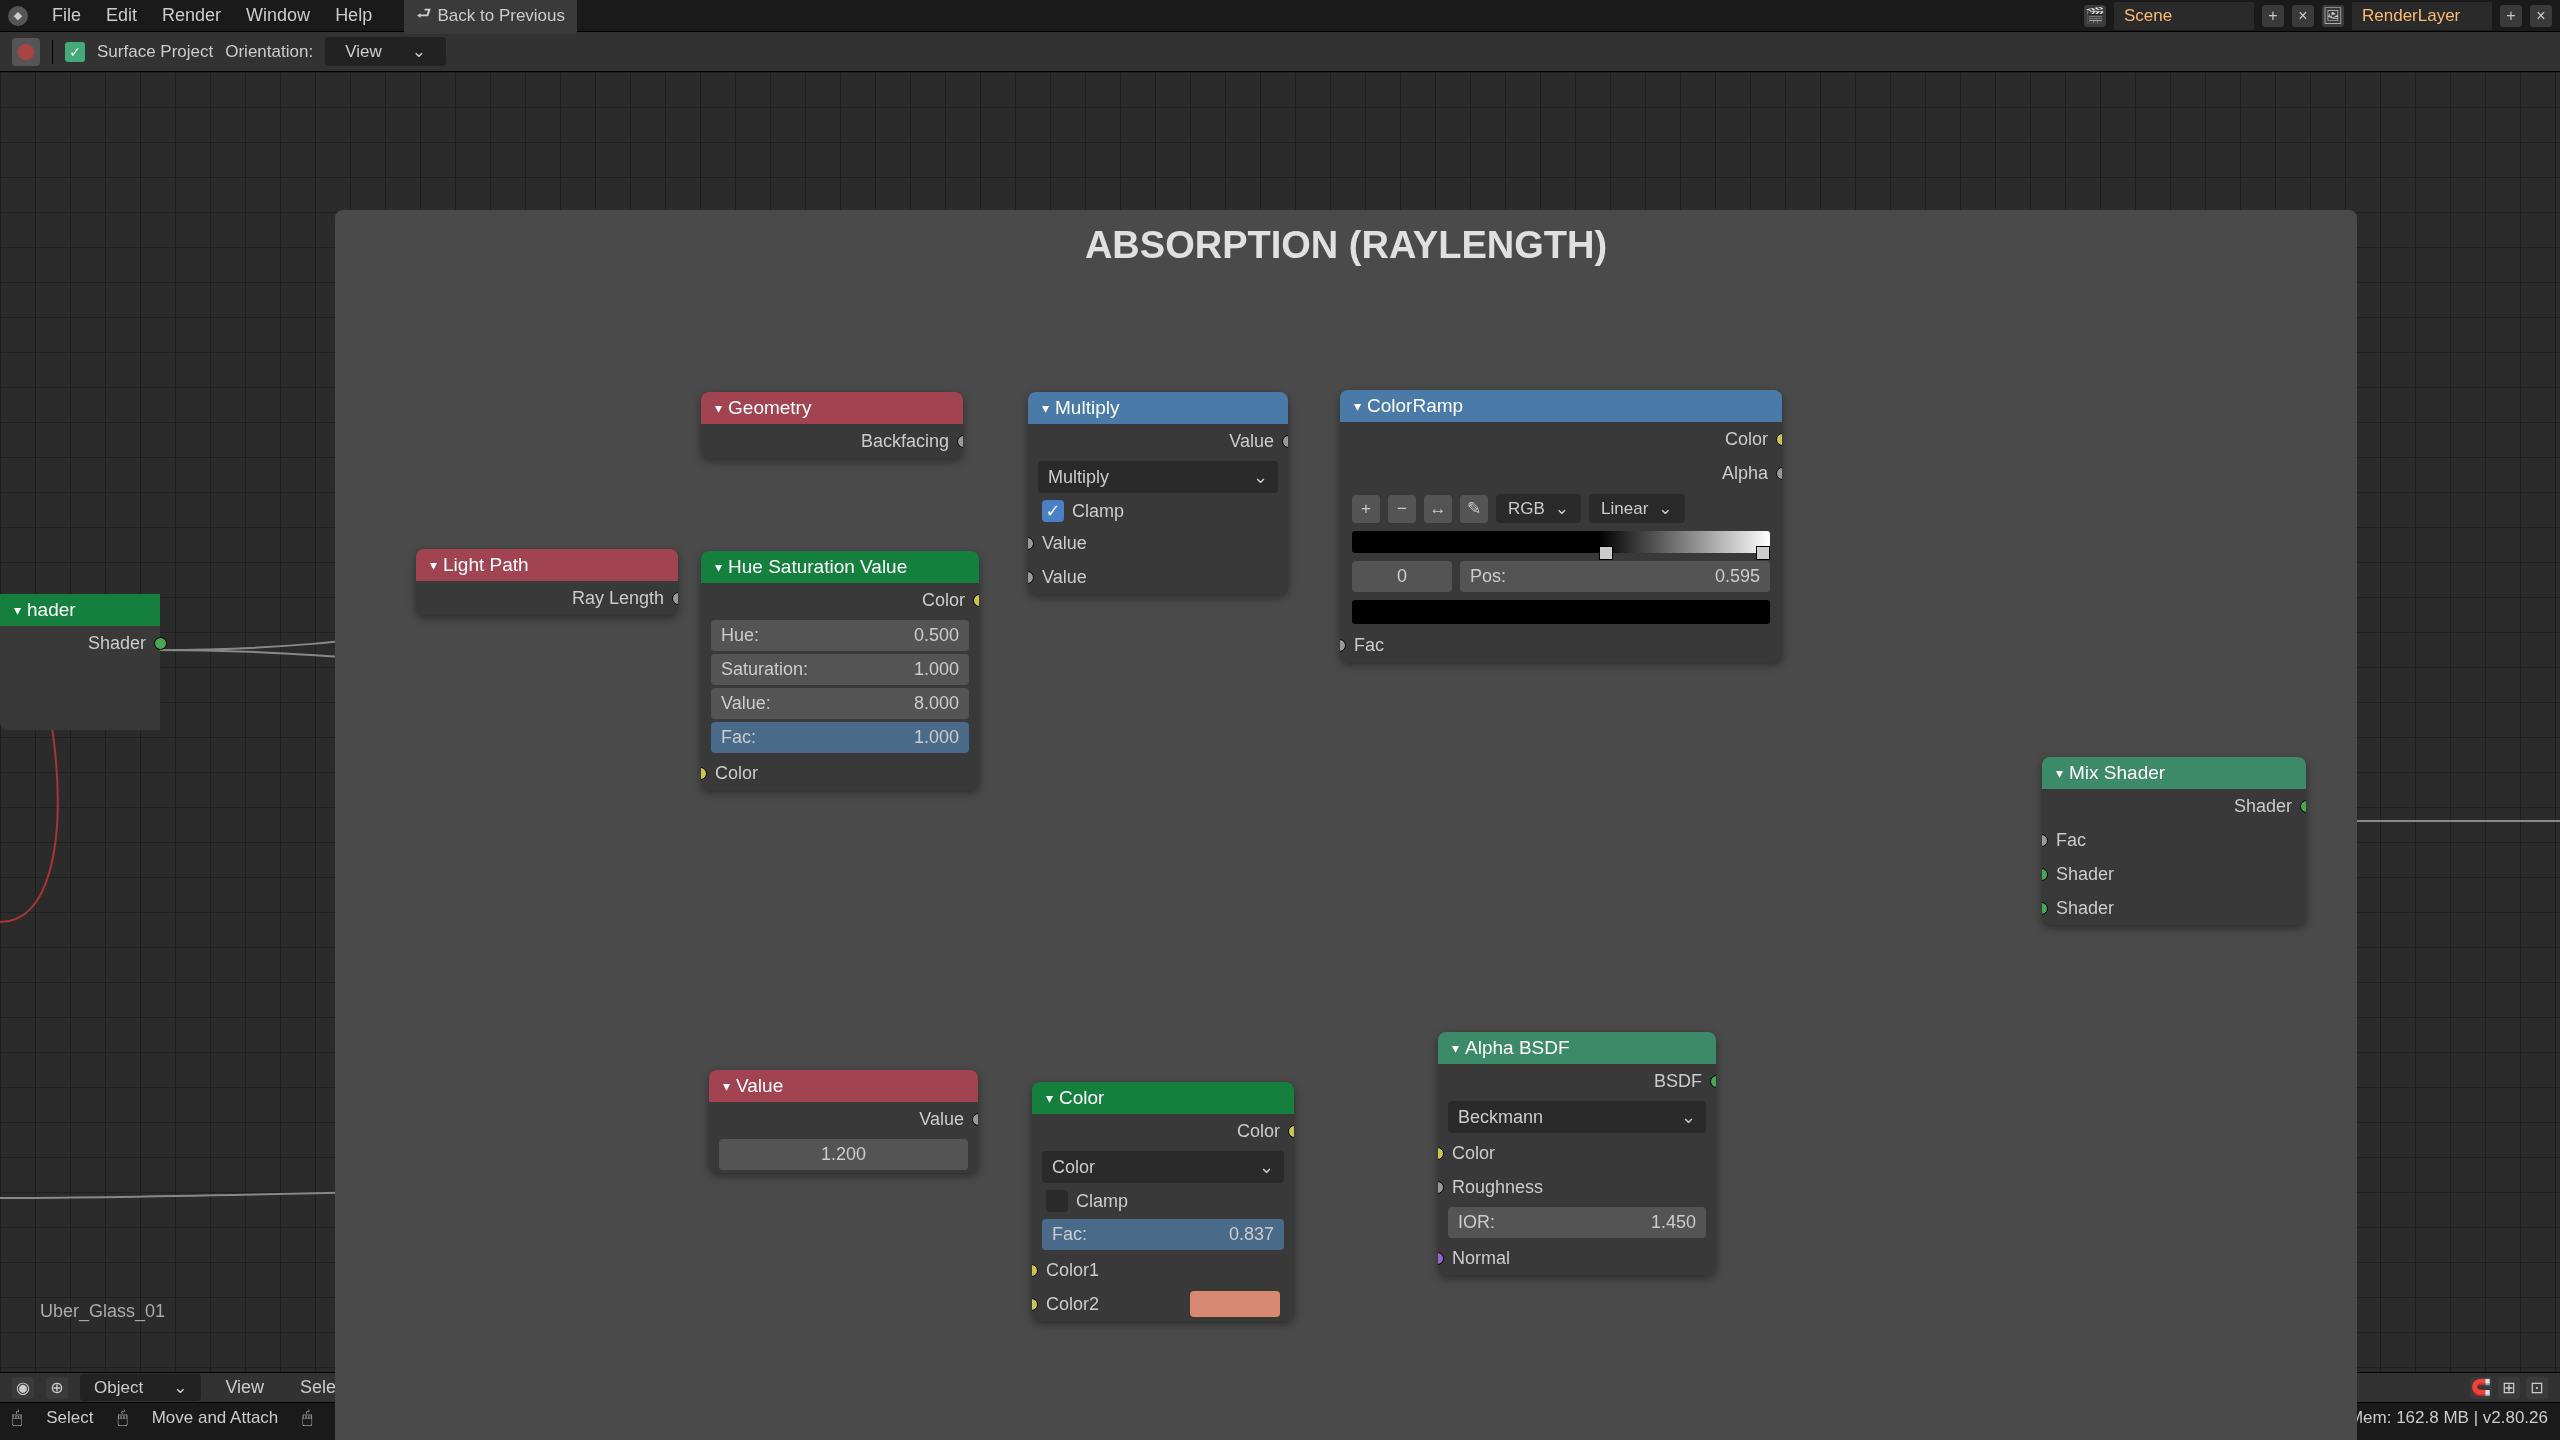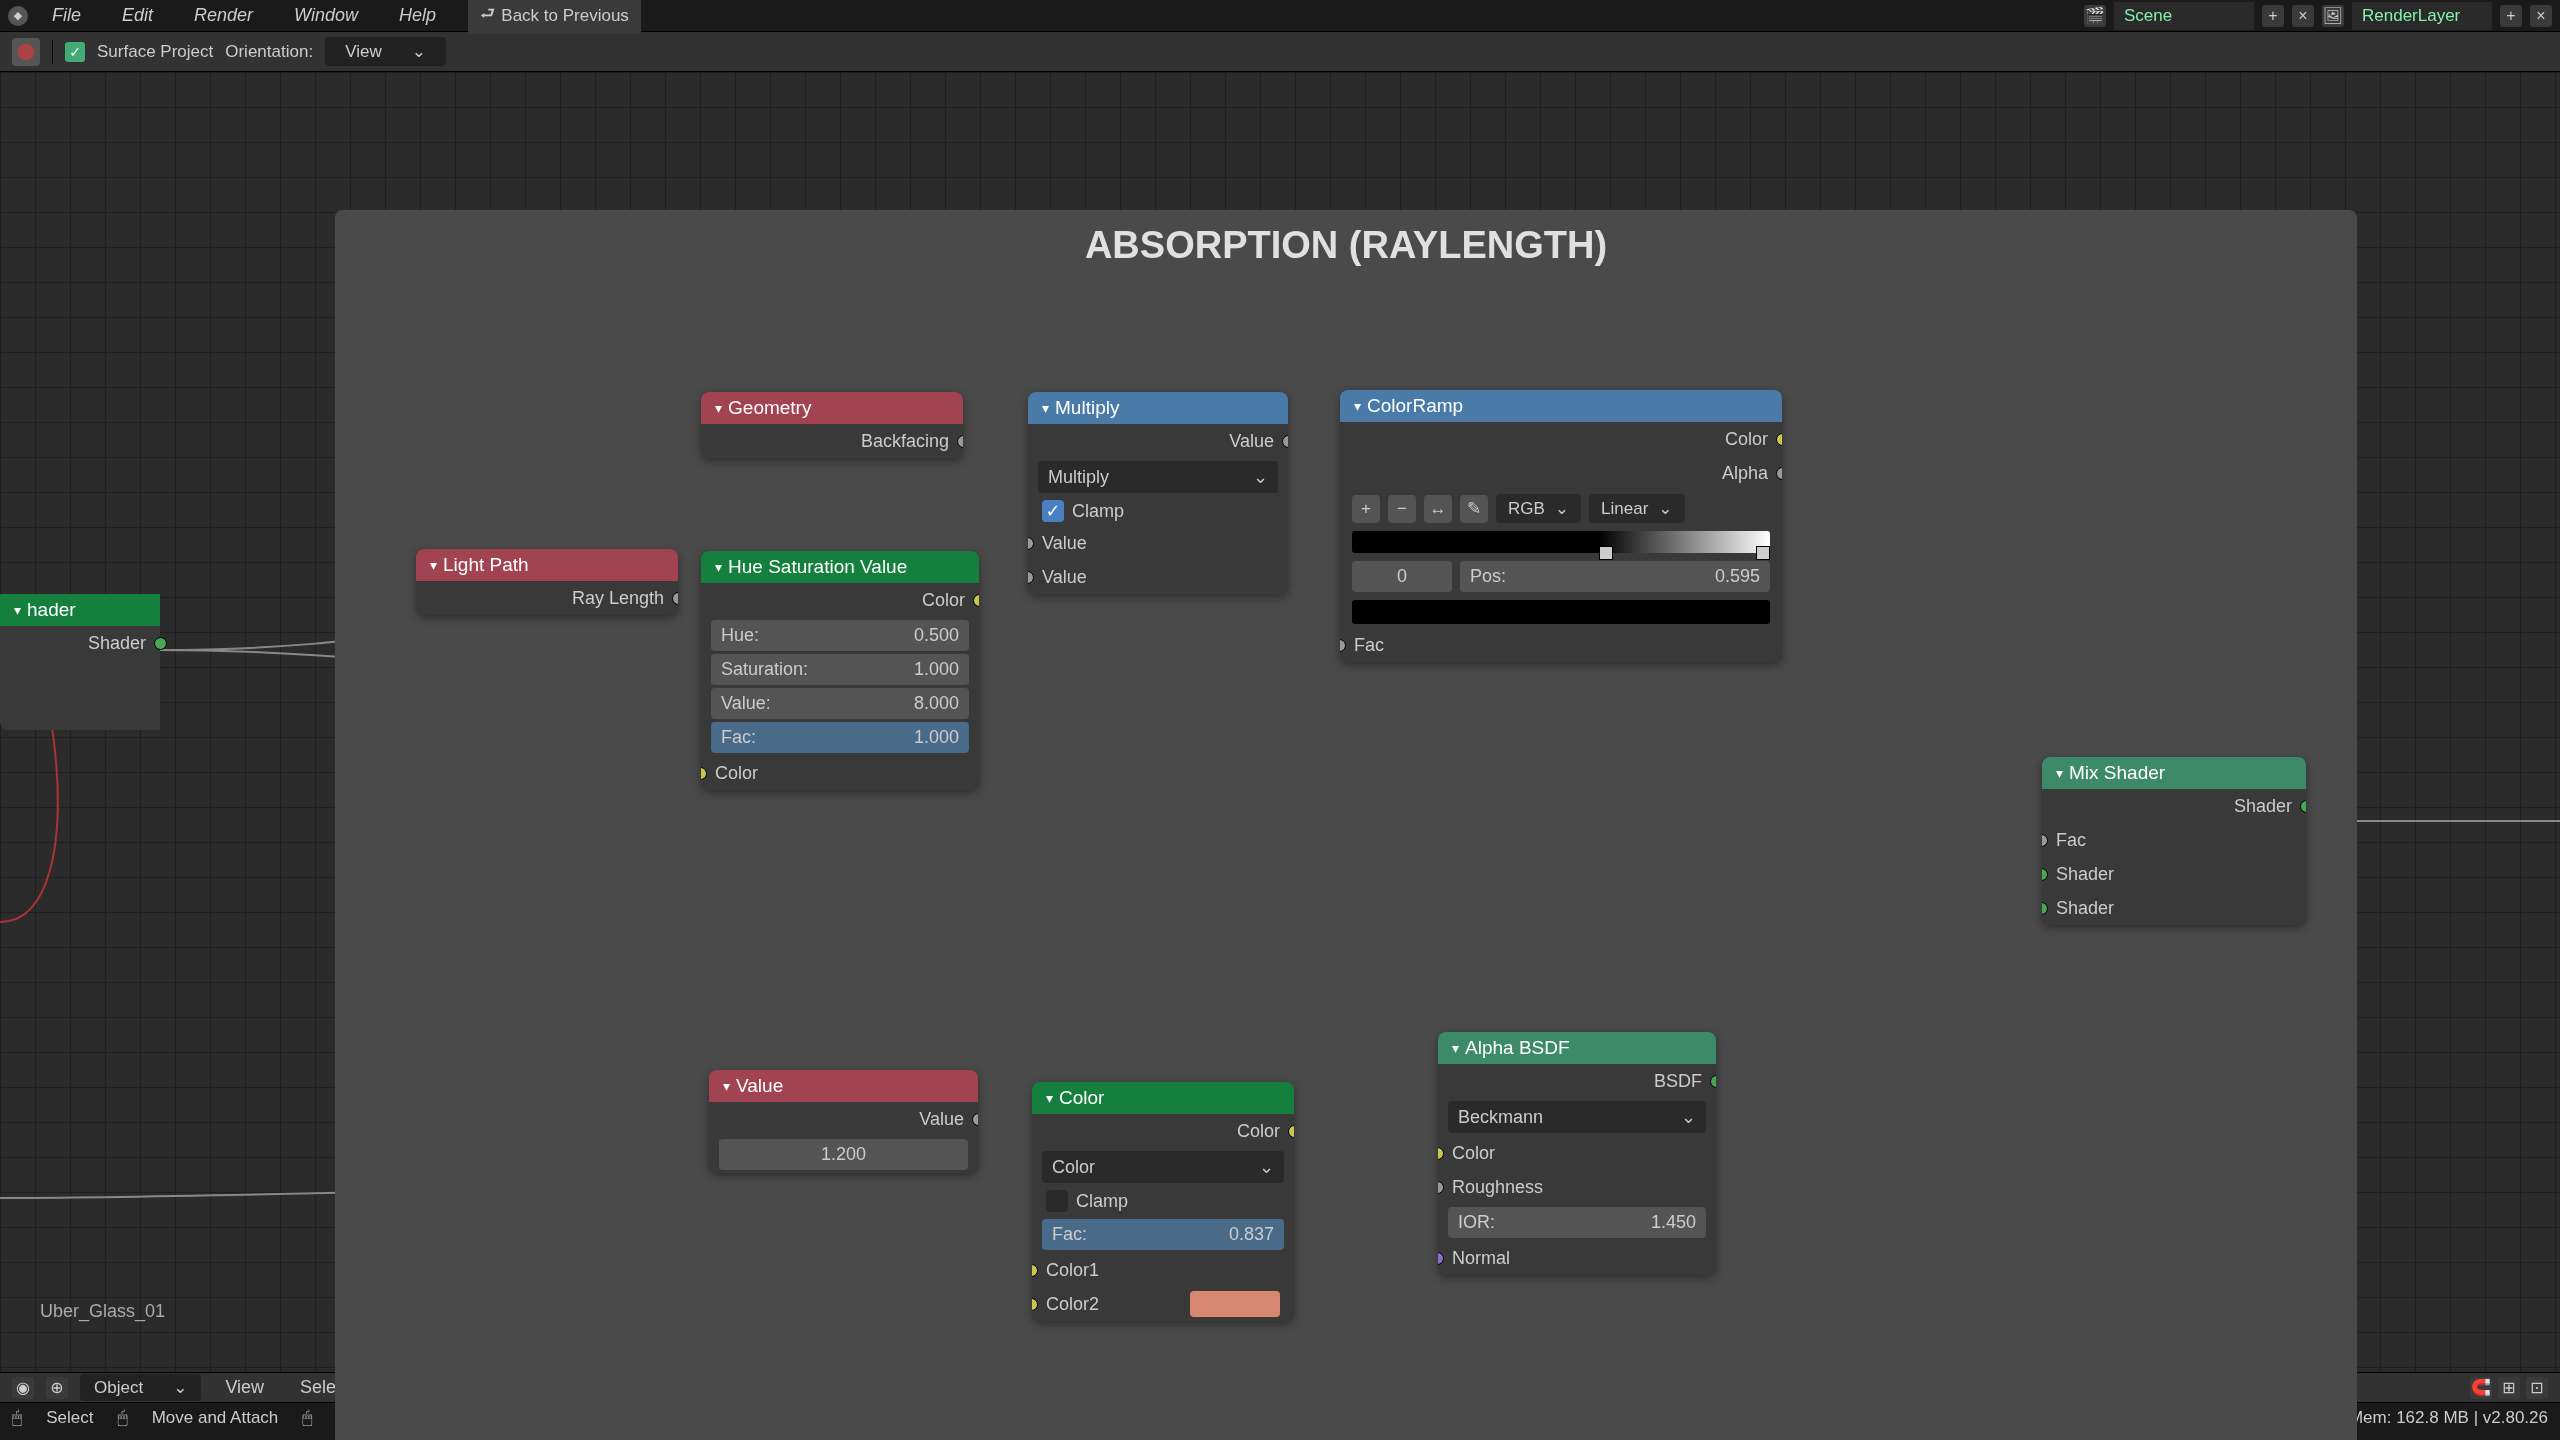--- a/index.html
+++ b/index.html
@@ -1,23 +1,23 @@
 <!DOCTYPE html>
 <html><head>
 <meta charset="utf-8">
 <style>
 * { margin:0; padding:0; box-sizing:border-box; font-family:-apple-system,BlinkMacSystemFont,"Segoe UI",sans-serif; }
 body { background:#1a1a1a; color:#ccc; font-size:11px; overflow:hidden; width:2560px; height:1440px; position:relative; transform-origin:top left; }
 .topbar { height:32px; background:#1a1a1a; display:flex; align-items:center; padding:0 8px; border-bottom:1px solid #000; }
 .logo { width:20px; height:20px; background:#555; border-radius:50%; margin-right:12px; display:flex; align-items:center; justify-content:center; }
-.menu { display:flex; gap:17px;font-style:italic; }
+.menu { display:flex; gap:1px; }
 .menu-item { padding:4px 12px; color:#ccc; font-size:18px; cursor:pointer; }
 .back-btn { margin-left:20px; background:#3a3a3a; padding:4px 12px; font-size:17px; display:flex; align-items:center; gap:6px; border-radius:3px; }
 .top-right { margin-left:auto; display:flex; align-items:center; gap:8px; }
-.scene-input { background:#2a2a2a; color:#86efac; border:none; padding:4px 10px; width:140px; font-size:17px; }
+.scene-input { background:#2a2a2a; color:#fdba74; border:none; padding:4px 10px; width:140px; font-size:17px; }
 .btn-sm { background:#3a3a3a; width:22px; height:22px; display:flex; align-items:center; justify-content:center; border-radius:3px; font-size:16px; }
 .toolbar { height:40px; background:#323232; display:flex; align-items:center; padding:0 12px; gap:12px; border-bottom:1px solid #000; }
 .tool-icon { width:28px; height:28px; background:#555; border-radius:4px; }
 .checkbox { width:20px; height:20px; background:#4a7; border-radius:3px; display:inline-flex; align-items:center; justify-content:center; color:#fff; font-size:14px; }
 .dropdown { background:#222; padding:4px 20px; border-radius:4px; font-size:17px; display:flex; align-items:center; gap:30px; }
 .canvas { position:relative; width:100%; height:calc(100% - 140px); background:#2b2b2b; background-image:linear-gradient(#1f1f1f 1px,transparent 1px),linear-gradient(90deg,#1f1f1f 1px,transparent 1px); background-size:35px 35px; }
 .frame { position:absolute; background:#4a4a4a; border-radius:8px; }
 .frame-title { font-size:38px; font-weight:600; color:#e0e0e0; text-align:center; padding:14px; }
 .node { position:absolute; background:#393939; border-radius:8px; overflow:hidden; box-shadow:0 3px 8px rgba(0,0,0,0.4); }
 .node-header { padding:5px 14px; font-size:19px; color:#fff; display:flex; align-items:center; gap:6px; }

